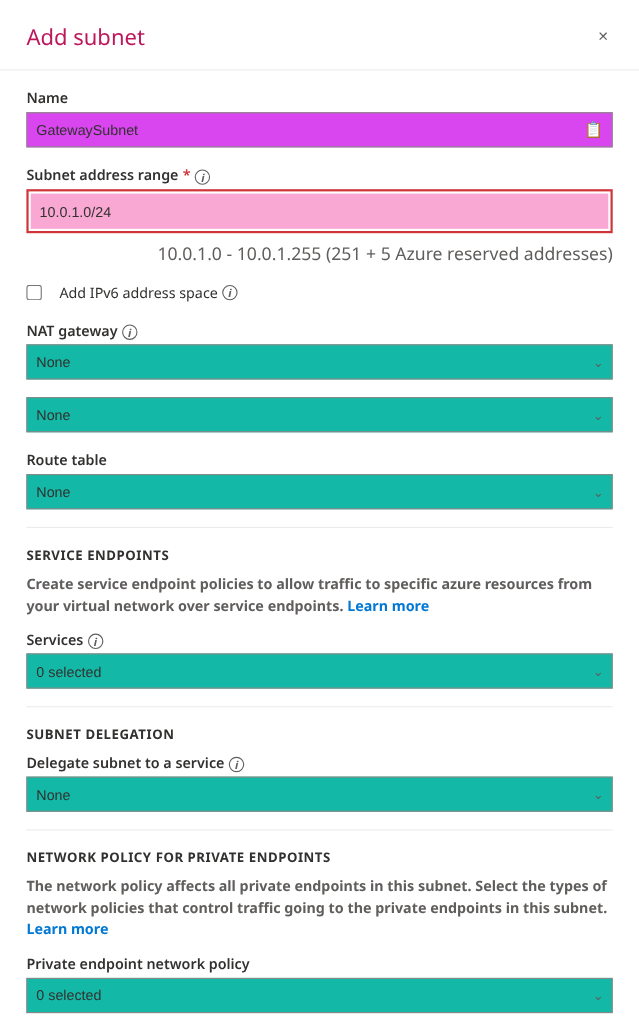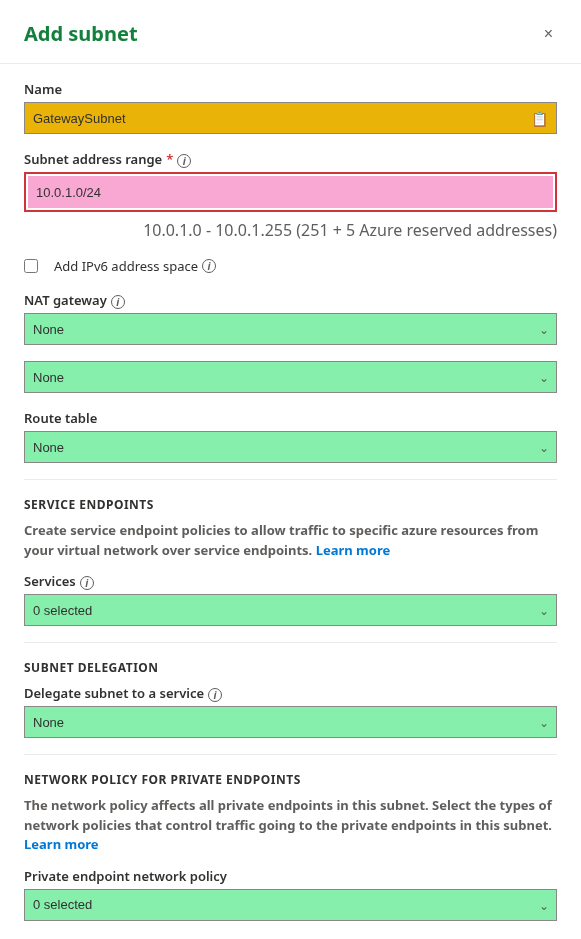--- a/index.html
+++ b/index.html
@@ -24,22 +24,22 @@
     .panel-header {
       display: flex;
       align-items: center;
       justify-content: space-between;
       padding: 20px 24px 16px 24px;
       border-bottom: 1px solid #edebe9;
     }
 
     .panel-title {
       font-size: 20px;
-      font-weight: 700;
-      color: #15803d;
+      font-weight: 400;
+      color: #be185d;
     }
 
     .close-btn {
       background: none;
       border: none;
       cursor: pointer;
       font-size: 16px;
       color: #605e5c;
       padding: 4px;
       display: flex;
@@ -92,21 +92,21 @@
       height: 32px;
       border: 1px solid #8a8886;
       padding: 0 8px;
       font-size: 13px;
       color: #323130;
       background: #f9a8d4;
       outline: none;
     }
 
     .text-input-readonly {
-      background: #eab308;
+      background: #d946ef;
       color: #323130;
     }
 
     .name-input-wrapper {
       position: relative;
       display: flex;
       align-items: center;
     }
 
     .name-input-wrapper .copy-icon {
@@ -154,21 +154,21 @@
       position: relative;
     }
 
     .select-input {
       width: 100%;
       height: 32px;
       border: 1px solid #8a8886;
       padding: 0 32px 0 8px;
       font-size: 13px;
       color: #323130;
-      background: #86efac;
+      background: #14b8a6;
       appearance: none;
       -webkit-appearance: none;
       cursor: pointer;
       outline: none;
     }
 
     .select-chevron {
       position: absolute;
       right: 8px;
       top: 50%;

